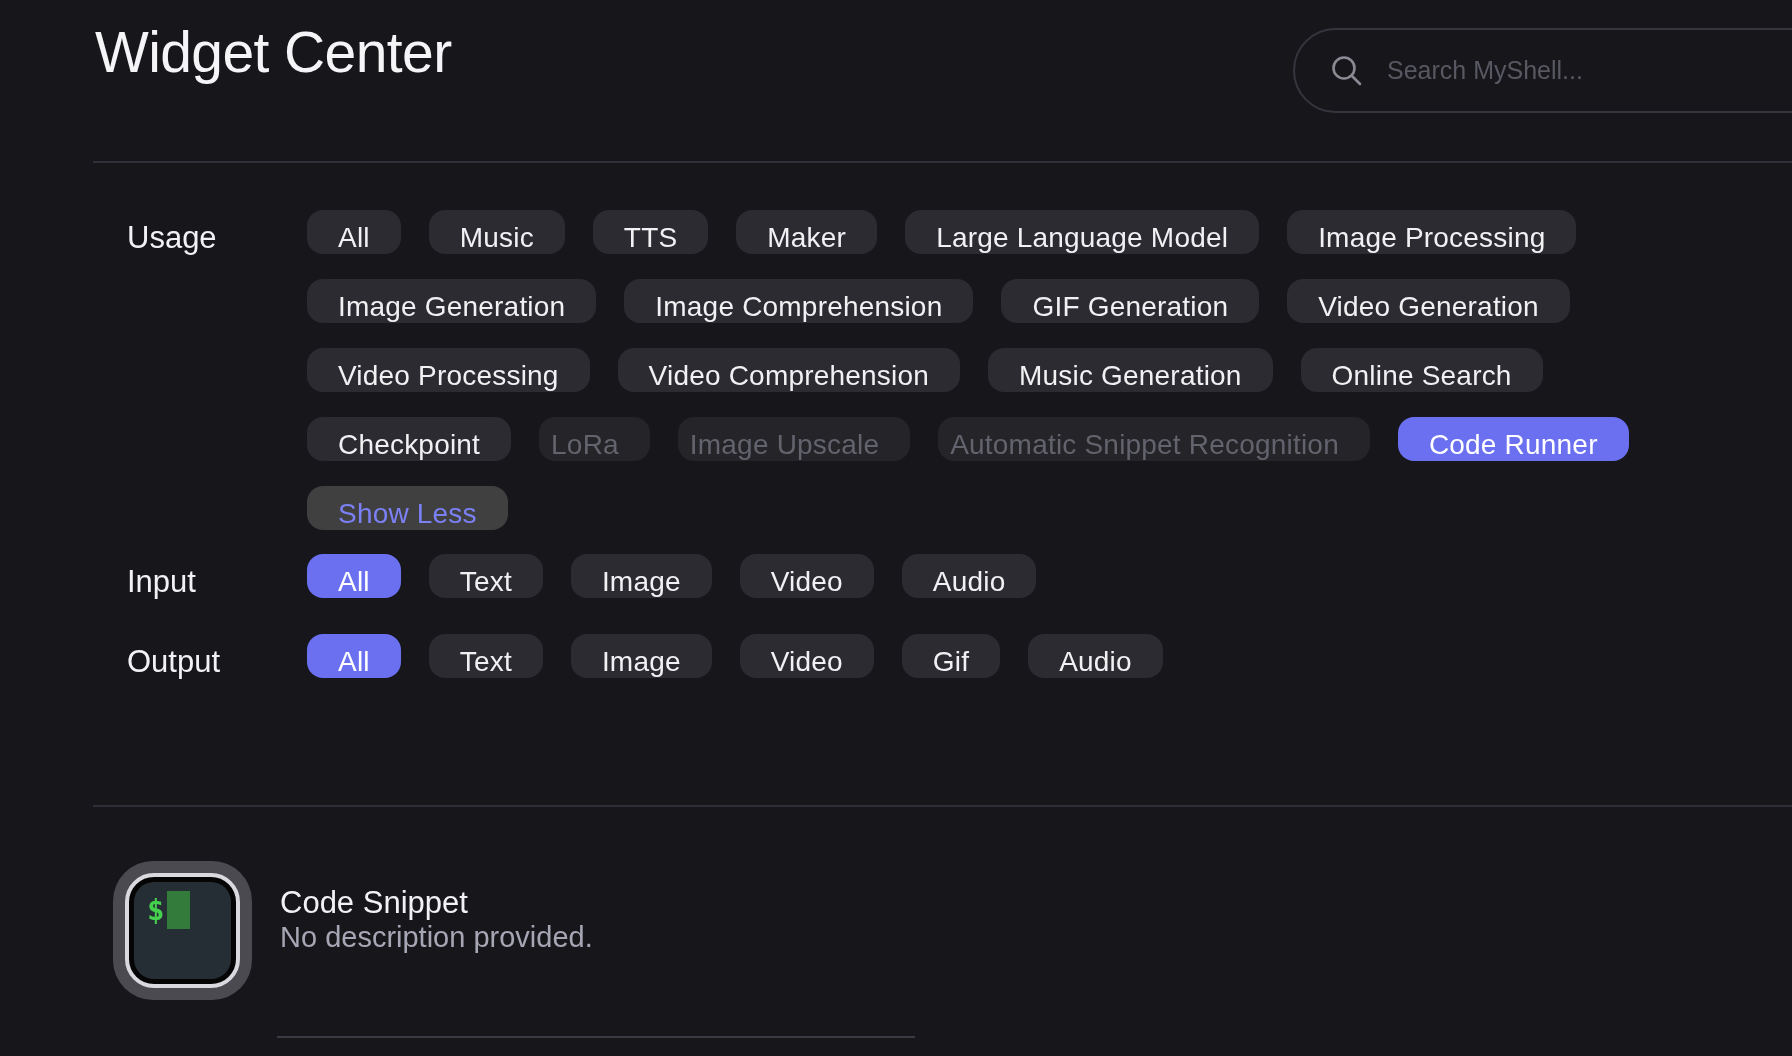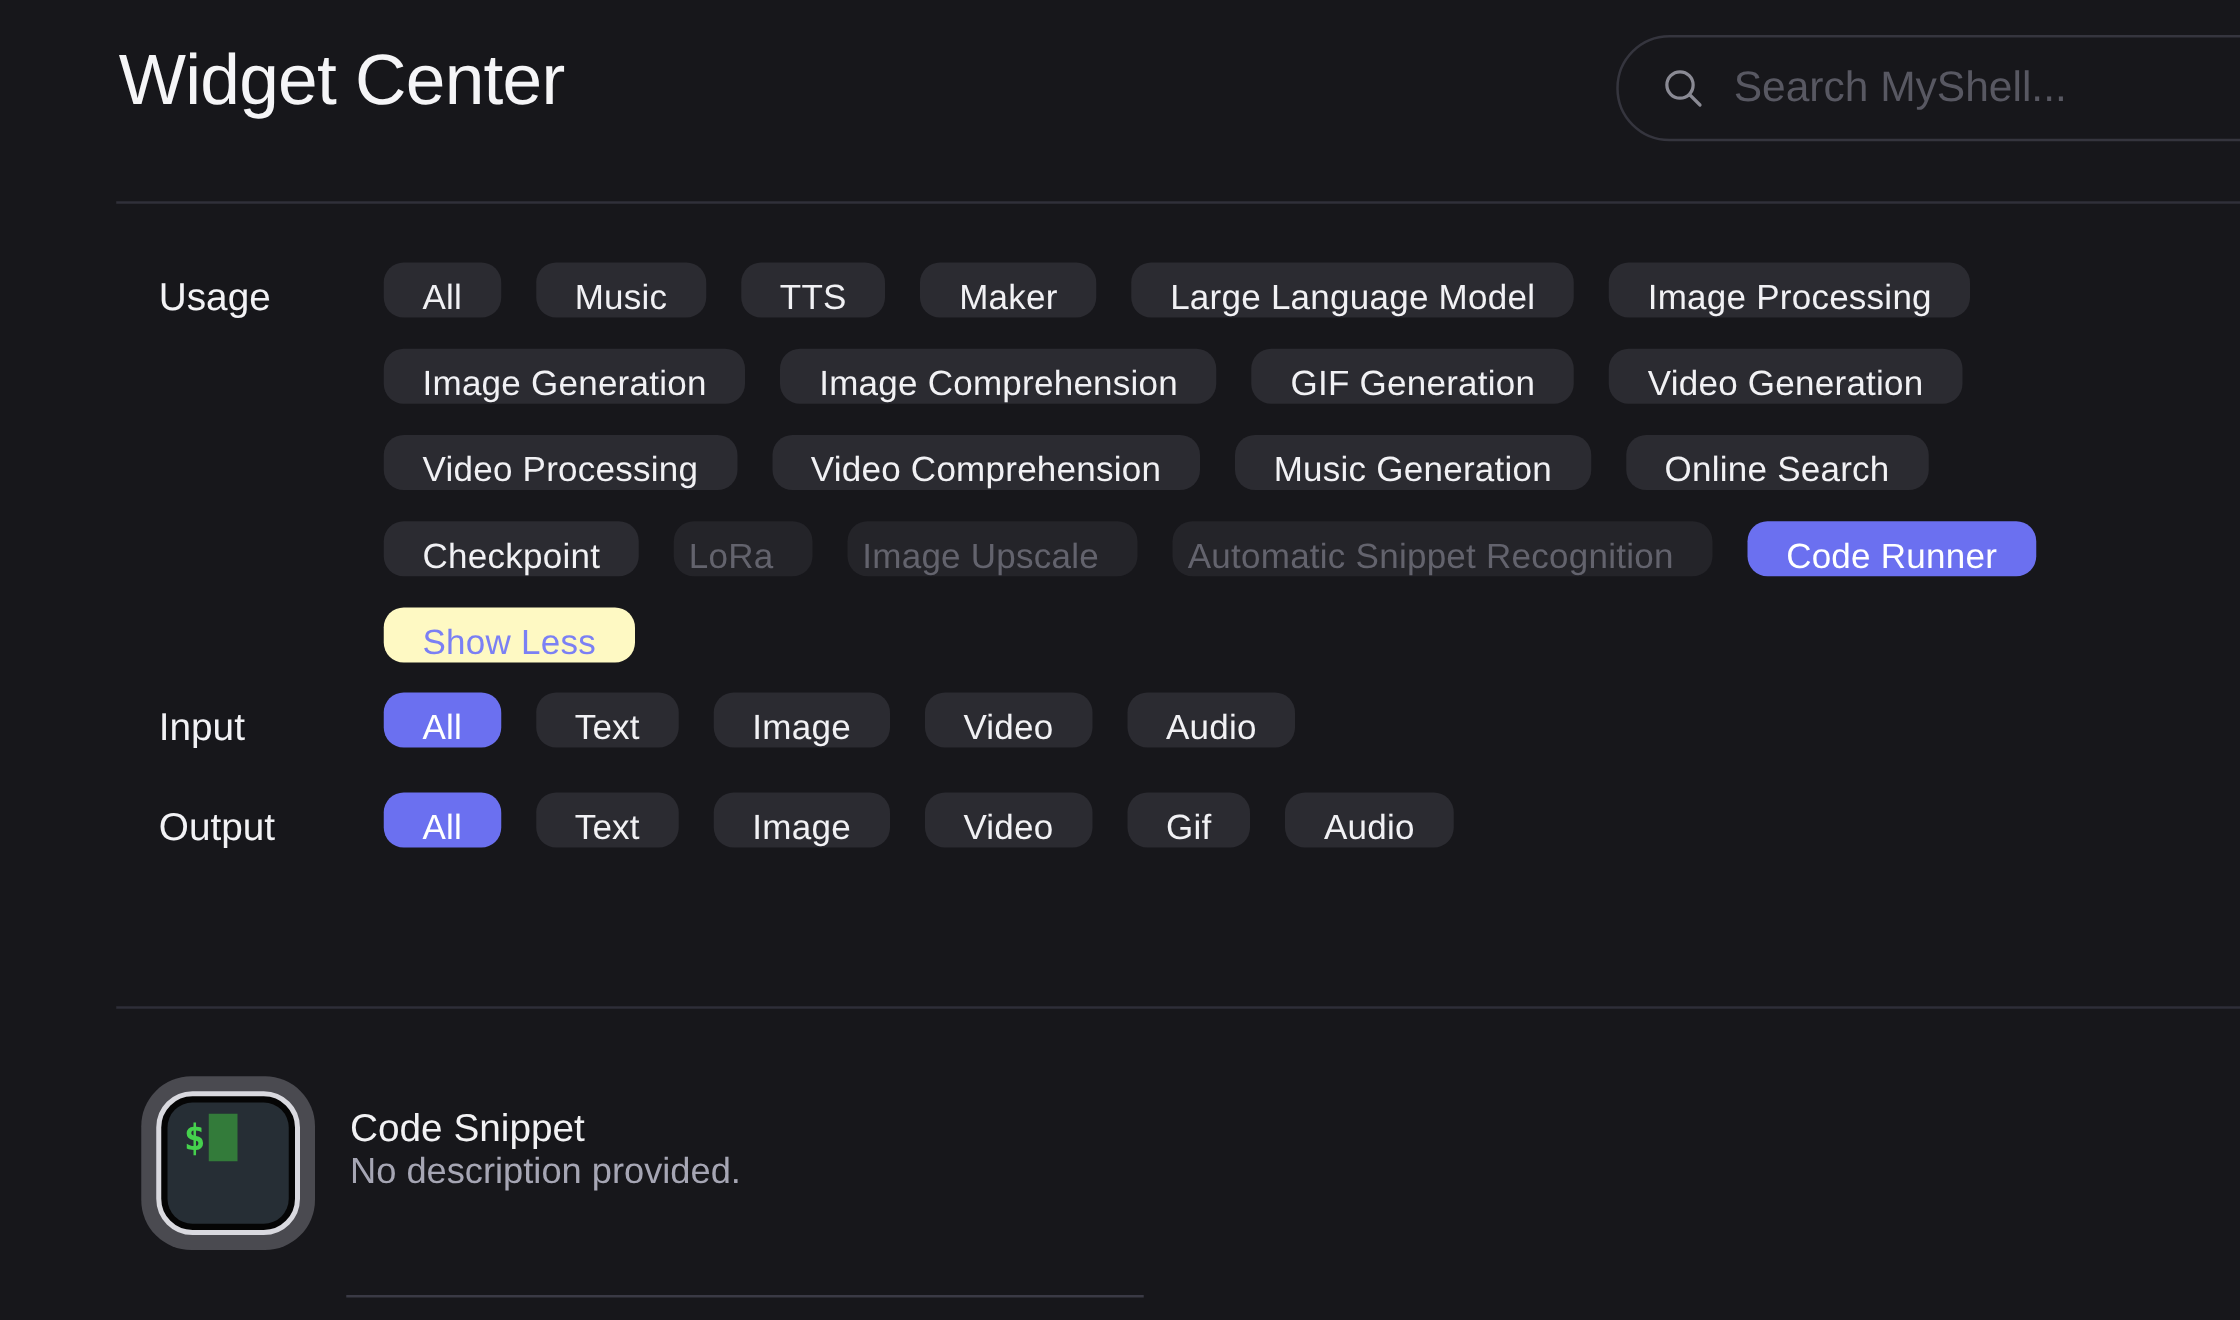--- a/index.html
+++ b/index.html
@@ -8,35 +8,35 @@
     width:1792px; height:1056px;
     background:#17171b;
     font-family:"Liberation Sans", sans-serif;
     color:#f1f1f4;
     overflow:hidden;
     position:relative;
   }
 
   
   .page-title {
-    position:absolute; left:95px; top:31px;
+    position:absolute; left:95px; top:19px;
     font-size:57px; font-weight:500; letter-spacing:-0.6px;
     color:#f5f5f7;
   }
   .search-box {
     position:absolute; left:1293px; top:28px;
     width:620px; height:85px;
     border:2px solid #35353e; border-radius:44px;
     display:flex; align-items:center;
     padding-left:34px; gap:20px;
   }
   .search-box svg { flex:0 0 auto; }
   .search-box input {
     background:transparent; border:none; outline:none;
-    font-family:inherit; font-size:34px; color:#c8c8d0;
+    font-family:inherit; font-size:25px; color:#c8c8d0;
     width:380px;
   }
   .search-box input::placeholder { color:#585862; }
 
   .hr-top    { position:absolute; left:93px; right:0; top:161px; height:2px; background:#30303a; }
   .hr-mid    { position:absolute; left:93px; right:0; top:805px; height:2px; background:#2e2e38; }
   .hr-item   { position:absolute; left:277px; top:1036px; width:638px; height:2px; background:#3a3a45; }
 
   
   .filters {
@@ -53,21 +53,21 @@
   .chip {
     height:44px; line-height:56px;
     padding:0 31px;
     border-radius:16px;
     background:#2b2b31; color:#f1f1f4;
     font-size:28px; letter-spacing:0.2px;
     white-space:nowrap; cursor:pointer; user-select:none;
   }
   .chip--muted    { background:#242429; color:#63636d;padding-left:12px; }
   .chip--selected { background:#6b70f0; color:#ffffff; }
-  .chip--accent   { background:#fef9c3; color:#7b80f4; }
+  .chip--accent   { background:#404040; color:#7b80f4; }
 
   
   .widget-item { position:absolute; left:113px; top:861px; display:flex; cursor:pointer; }
   .app-icon {
     position:relative; width:139px; height:139px; flex:0 0 139px;
     background:#4a4a50; border-radius:40px;
   }
   .app-icon .ring {
     position:absolute; inset:12px;
     background:#050505;

